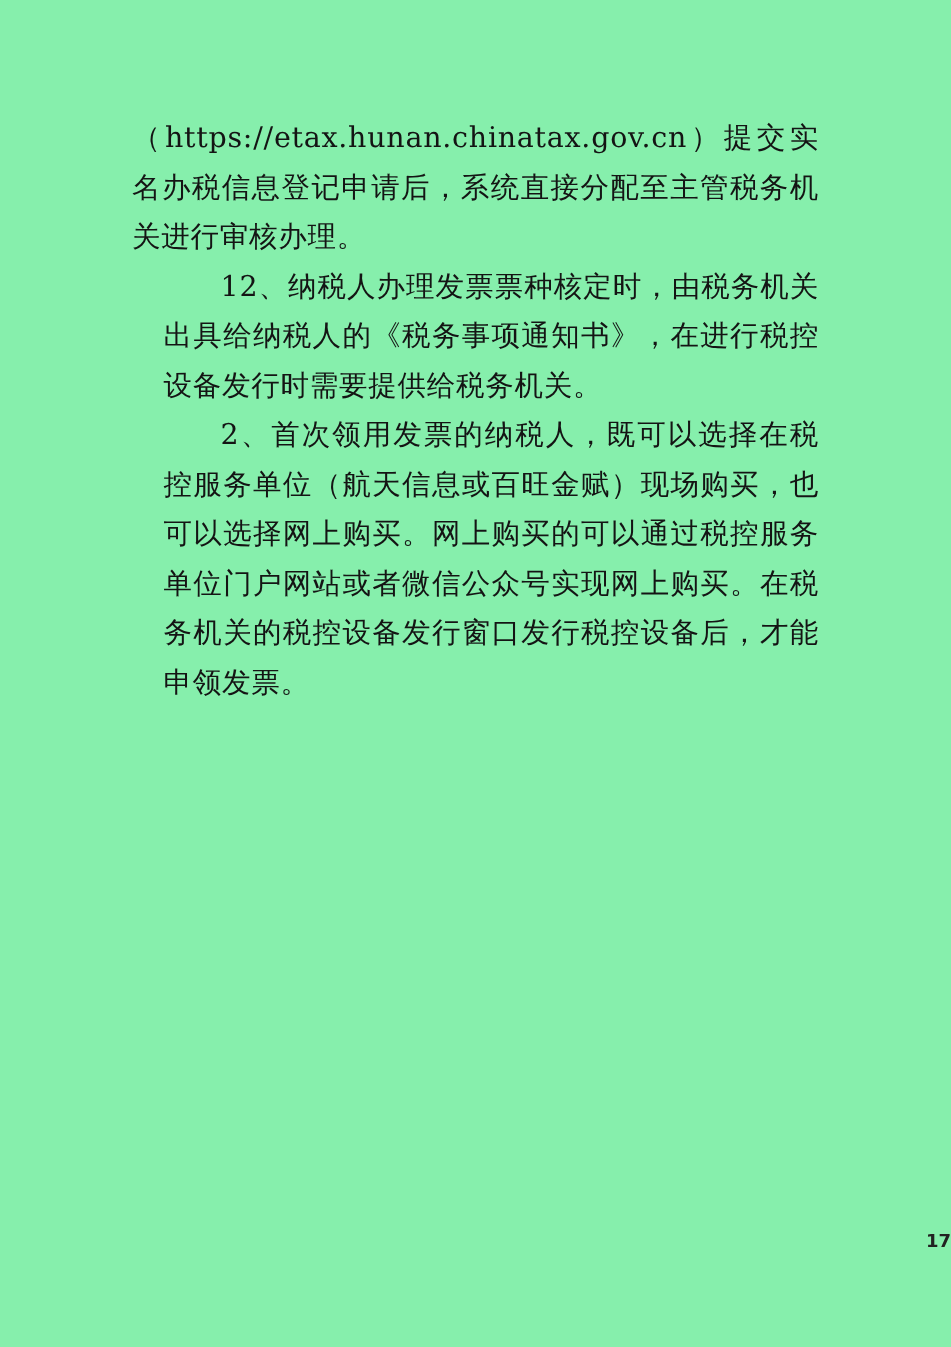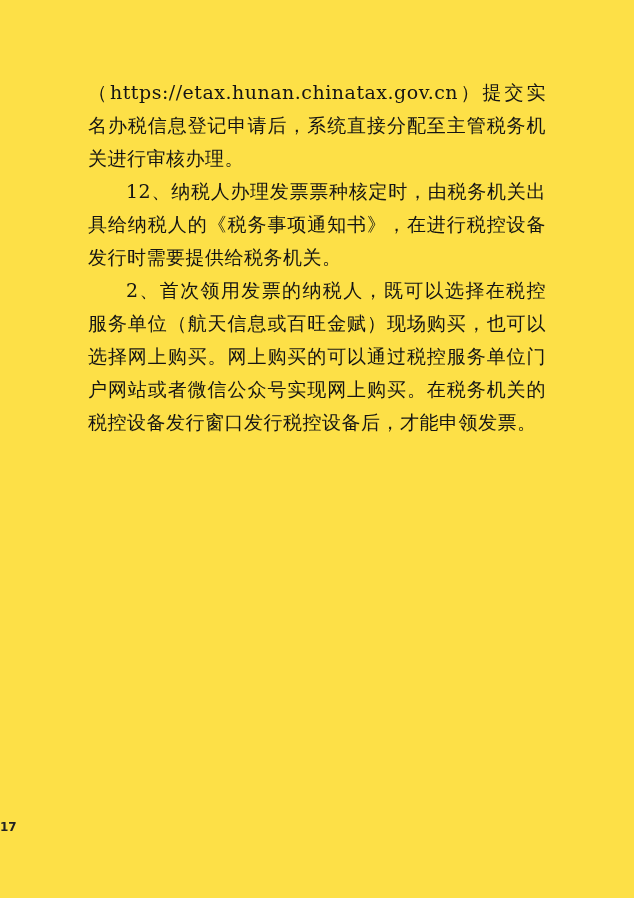--- a/index.html
+++ b/index.html
@@ -4,48 +4,49 @@
 <style>
   html, body {
     margin: 0;
     padding: 0;
     background: #ffffff;
   }
   .page {
     position: relative;
     width: 634px;
     height: 898px;
-    background: #fde047;
+    background: #86efac;
     overflow: hidden;
     font-family: "DejaVu Serif", "Liberation Serif", serif;
     color: #141414;
   }
   .content {
     position: absolute;
     top: 76px;
     left: 88px;
     width: 458px;
     font-size: 19px;
     line-height: 33px;
     text-align: justify;
     letter-spacing: 0.5px;
   }
   .content p {
     margin: 0;
     padding: 0;
   }
   .content p.indent {
     text-indent: 2em;
+    margin-left: 21px;
   }
   .page-number {
     position: absolute;
     left: 0;
     bottom: 64px;
     width: 100%;
-    text-align: left;
+    text-align: right;
     font-size: 12px;
     font-weight: bold;
     font-family: "DejaVu Sans", "Liberation Sans", sans-serif;
     color: #222222;
   }
 </style>
 </head>
 <body>
 
 <div class="page">

